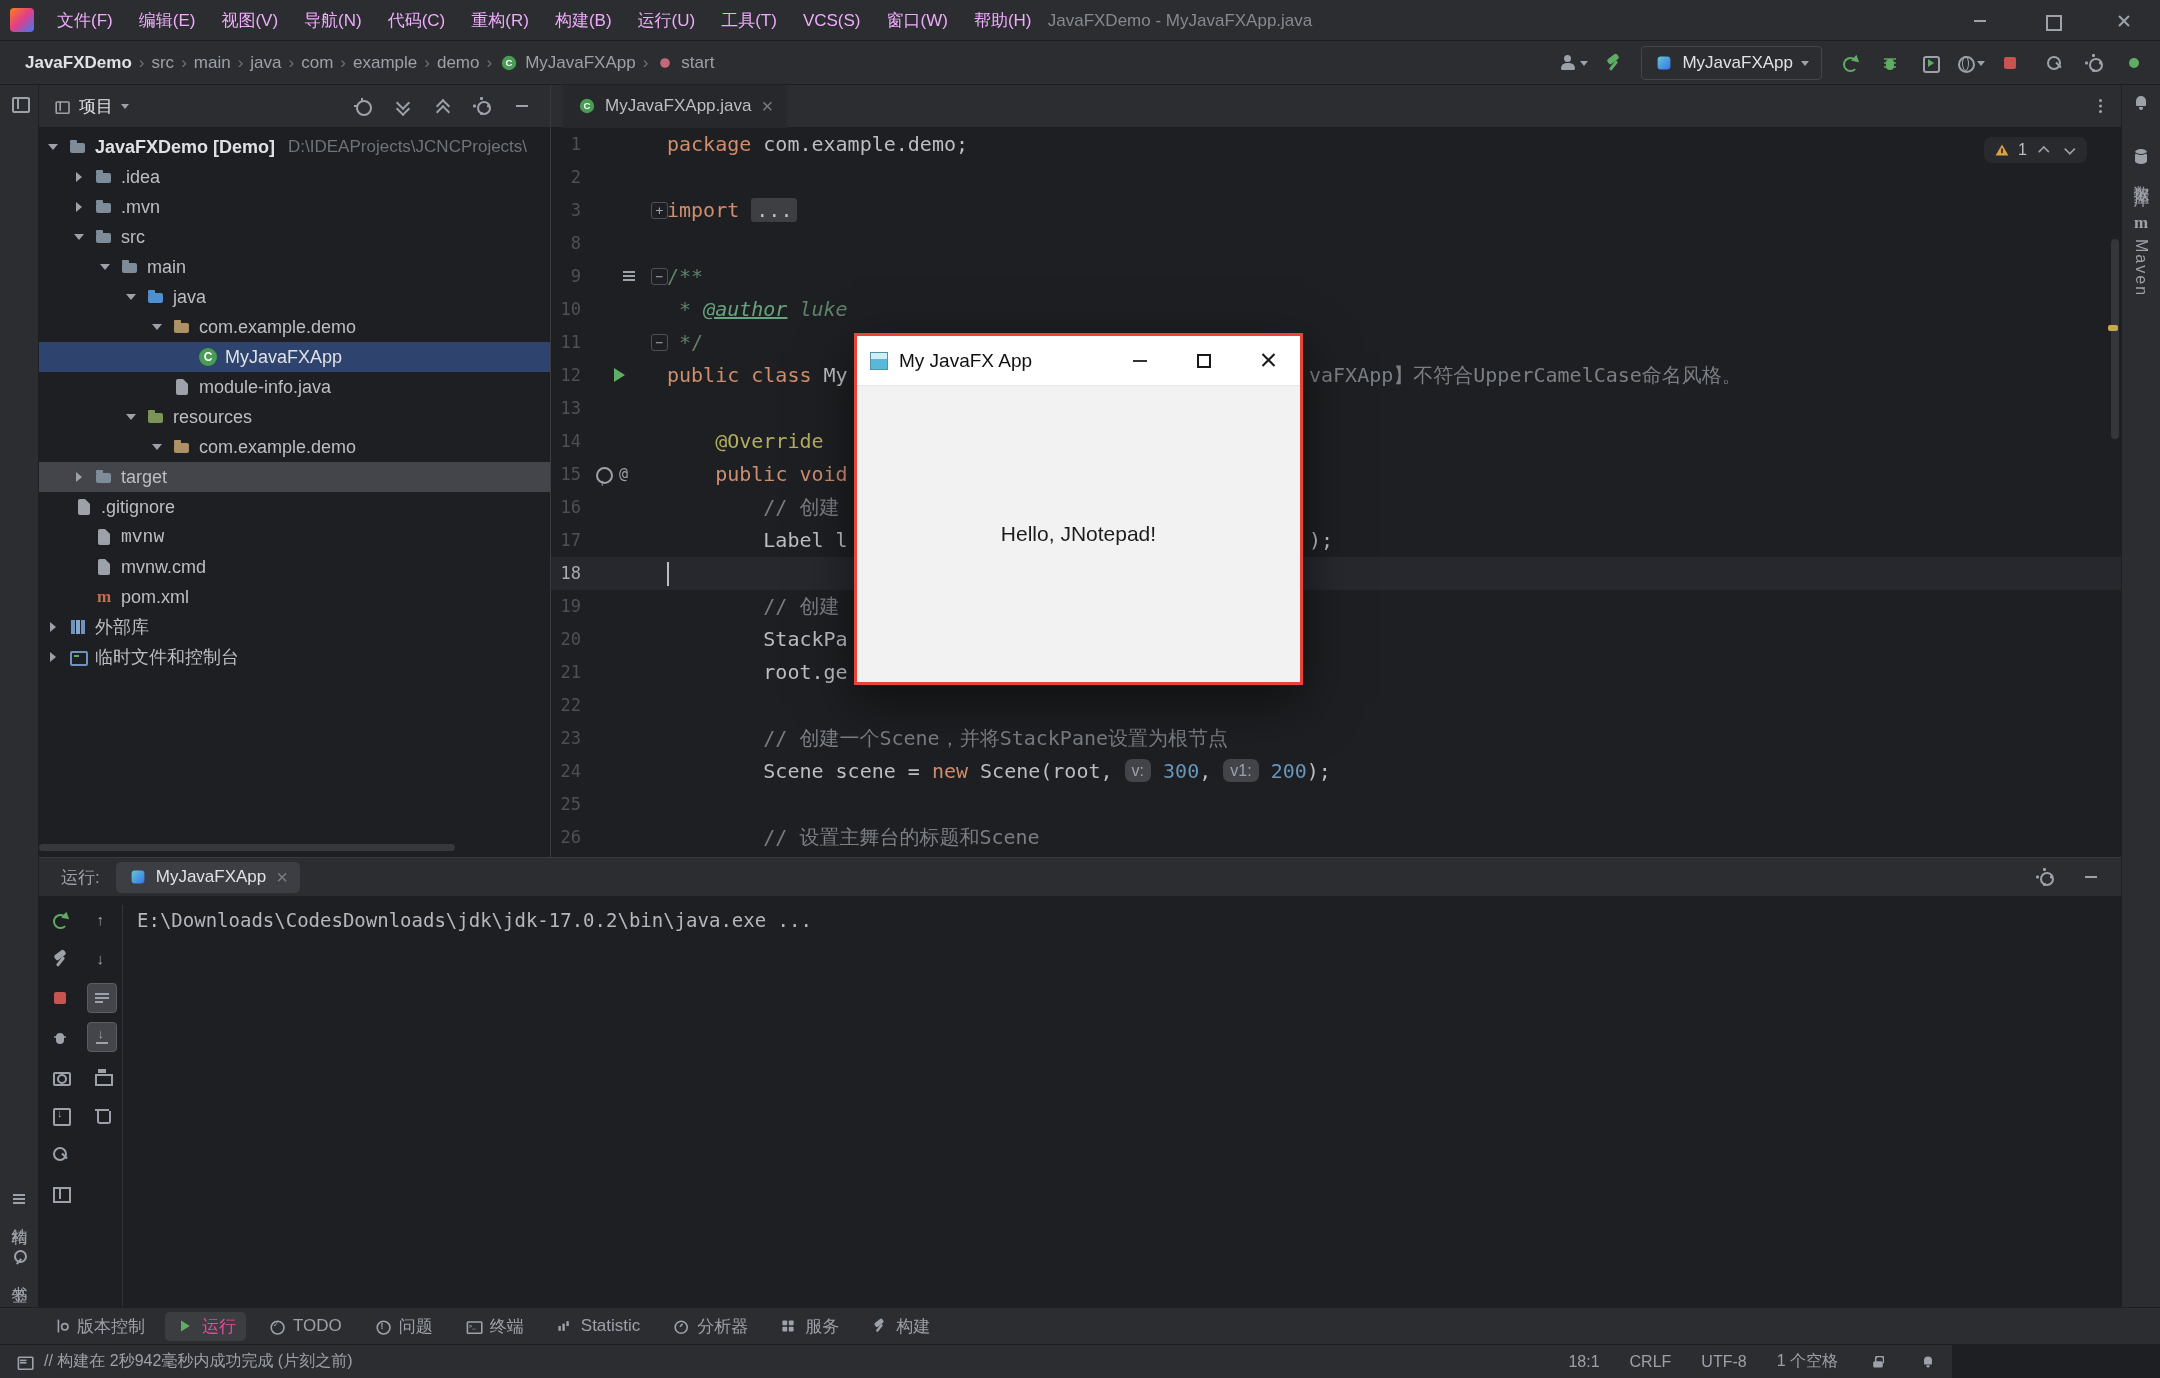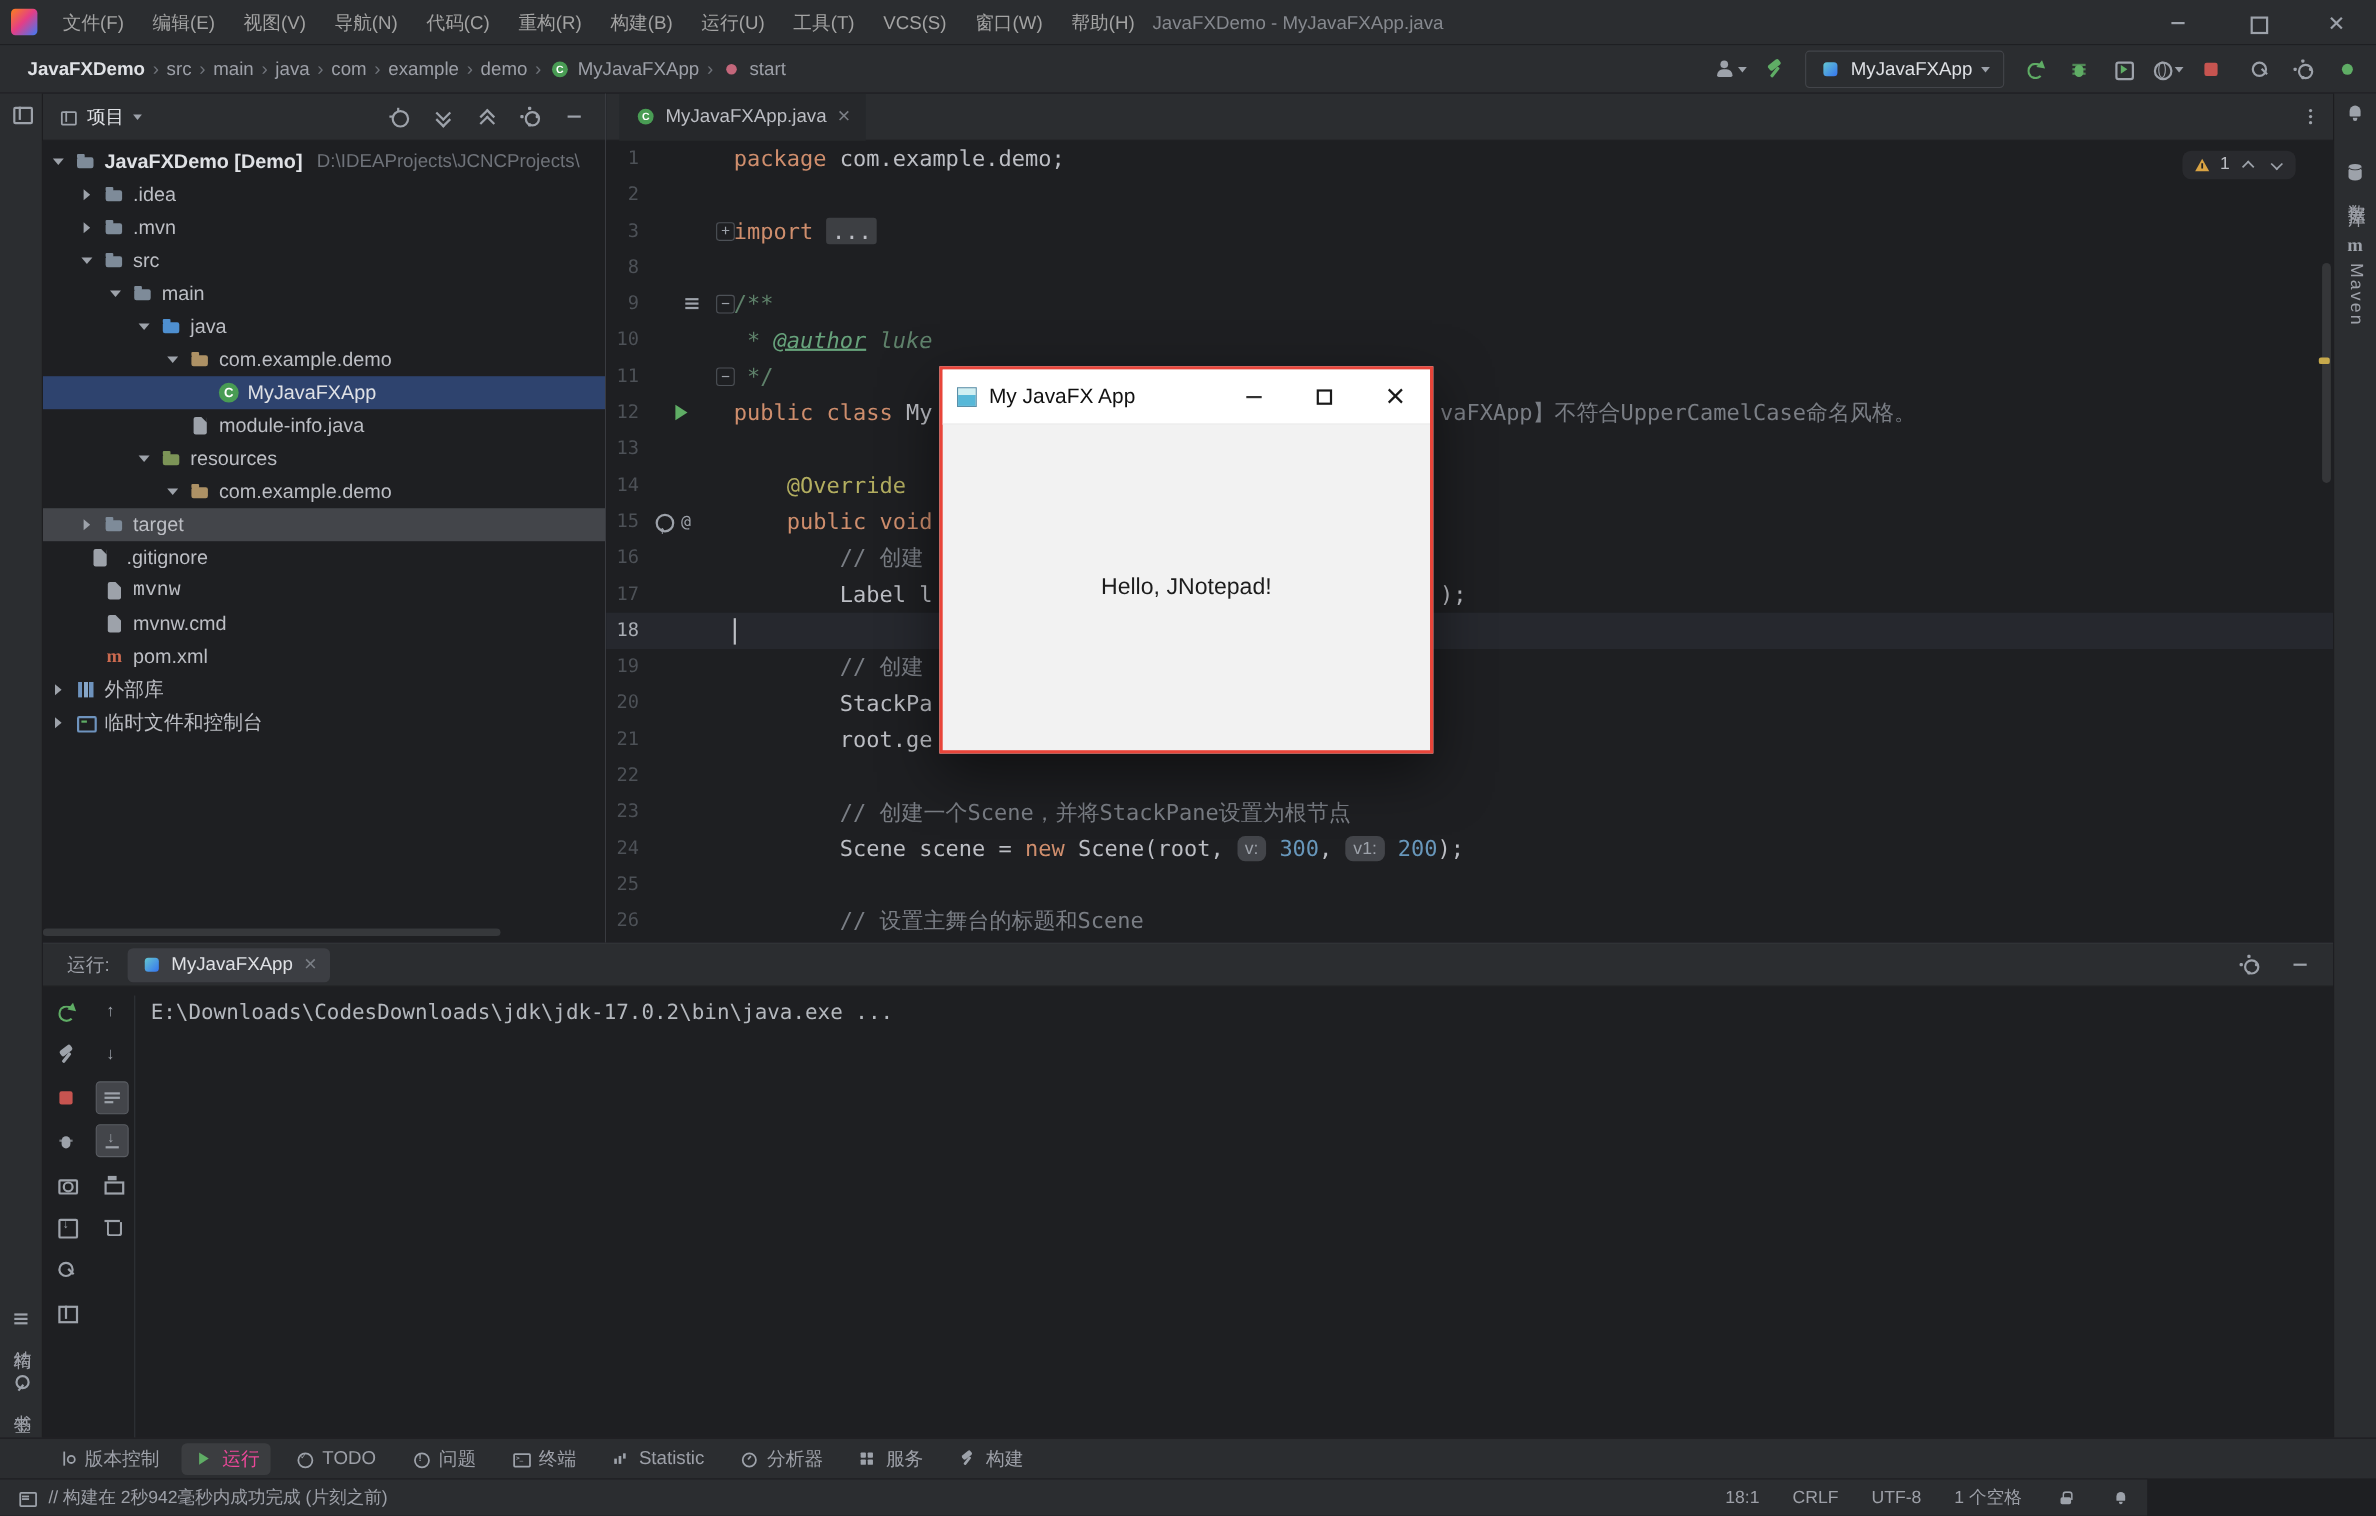--- a/index.html
+++ b/index.html
@@ -105,21 +105,21 @@
   .i-override::after{content:"\2191";position:absolute;left:6px;top:2px;font-size:10px;color:currentColor}
   .i-at::before{content:"@";position:absolute;left:2px;top:1px;font:15px/18px "DejaVu Sans Mono",monospace;color:#9DA2AA}
   .i-list::before,.i-structure::before{content:"";position:absolute;left:4px;top:5px;width:12px;height:2px;background:currentColor;box-shadow:0 4px 0 currentColor,0 8px 0 currentColor}
   .i-appicon::before{content:"";position:absolute;inset:2px;background:linear-gradient(135deg,#64C7D0,#3574F0);border-radius:4px}
   .i-dialogapp::before{content:"";position:absolute;inset:1px;border:1px solid #5A8FA8;background:linear-gradient(180deg,#CFEFF2 0 40%,#57B8D8 40%)}
 
   
   #titlebar{position:absolute;left:0;top:0;width:2160px;height:41px;background:#2B2D30;border-bottom:1px solid #1E1F22;display:flex;align-items:center;padding-left:10px}
   .logo{width:24px;height:24px;border-radius:4px;background:linear-gradient(135deg,#FC801D,#E33E87 48%,#3B7BF7);margin-right:10px;flex:none}
   #menubar{display:flex;height:41px}
-  .menu-item{padding:0 13px;line-height:41px;color:#a3a3a3;cursor:default}
+  .menu-item{padding:0 13px;line-height:41px;color:#f0abfc;cursor:default}
   .tb-title{position:absolute;left:1180px;top:0;transform:translateX(-50%);line-height:41px;color:#86898F}
   .win-ctrls{position:absolute;right:0;top:0;display:flex;height:41px}
   .wbtn{width:72px;height:41px;display:flex;align-items:center;justify-content:center}
 
   
   #navbar{position:absolute;left:0;top:41px;width:2160px;height:44px;background:#2B2D30;border-bottom:1px solid #1E1F22;display:flex;align-items:center}
   #breadcrumbs{display:flex;align-items:center;padding-left:25px;color:#9DA0A8;white-space:nowrap}
   .bc-sep{color:#6F737A;padding:0 7px}
   .bc-item{display:flex;align-items:flex-end;gap:6px}
   .bc-bold{color:#DFE1E5;font-weight:bold}
@@ -441,21 +441,21 @@
       <div class="tree-row" style="padding-left: 110px;">
         <span class="chev down"></span>
         <span class="icn i-package"></span>
         <span class="tree-label">com.example.demo</span>
       </div>
       <div class="tree-row hov" style="padding-left: 32px; text-align: center;">
         <span class="chev right"></span>
         <span class="icn i-folder"></span>
         <span class="tree-label">target</span>
       </div>
-      <div class="tree-row" style="padding-left: 12px; gap: 14px;">
+      <div class="tree-row" style="padding-left: 12px;">
         <span class="chev"></span>
         <span class="icn i-file"></span>
         <span class="tree-label">.gitignore</span>
       </div>
       <div class="tree-row" style="padding-left: 32px; font-family: Liberation Mono, monospace;">
         <span class="chev"></span>
         <span class="icn i-file"></span>
         <span class="tree-label">mvnw</span>
       </div>
       <div class="tree-row" style="padding-left: 32px;">

